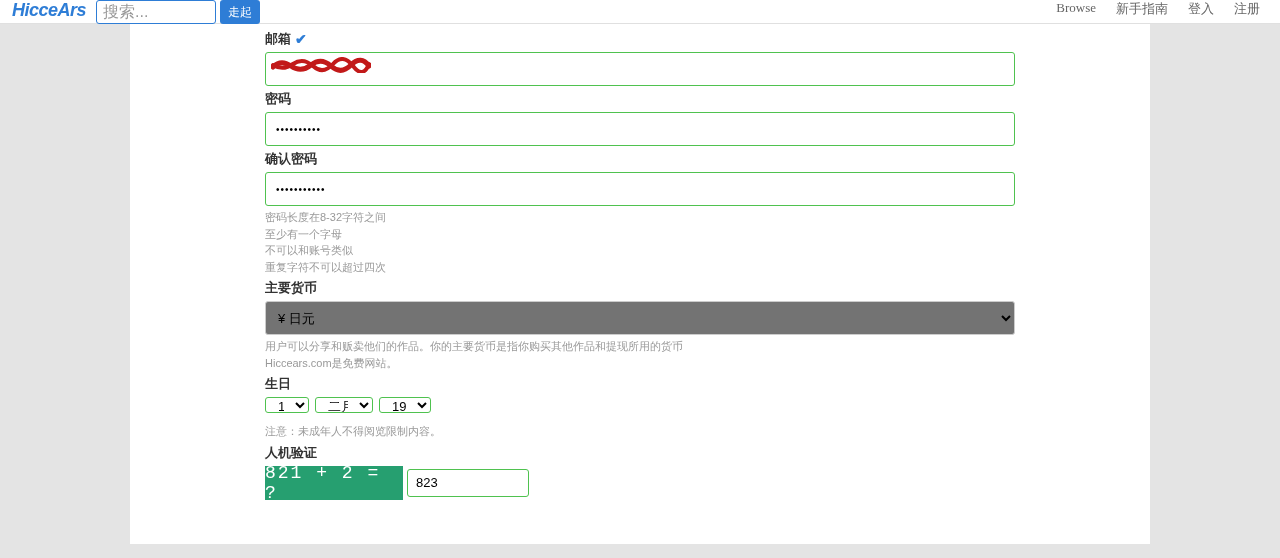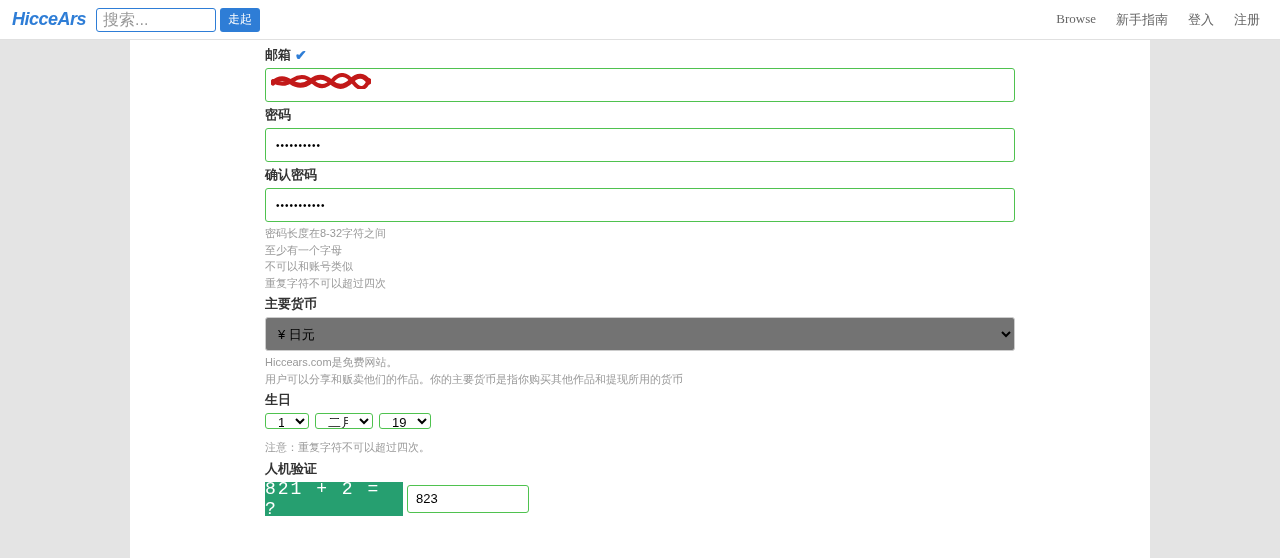--- a/index.html
+++ b/index.html
@@ -1,23 +1,22 @@
 <!DOCTYPE html>
 <html><head>
   <meta charset="utf-8">
   <style>
     * { box-sizing: border-box; margin: 0; padding: 0; }
     body { font-family: "Helvetica Neue", Arial, "Microsoft YaHei", sans-serif; font-size: 13px; color: #333; background: #e4e4e4; }
     
     .top-nav {
       background: #fff;
       border-bottom: 1px solid #e0e0e0;
-      height: 40px;
-      display: flex;
-      align-items: center;
+      height: 24px;
+      display: flex;
       padding: 0 12px;
       position: relative;
     }
     .logo {
       font-weight: bold;
       font-size: 18px;
       color: #2e7dd6;
       margin-right: 10px;
       font-style: italic;
       letter-spacing: -0.5px;
@@ -201,33 +200,33 @@
         <div>重复字符不可以超过四次</div>
       </div>
     </div>
 
     <div class="form-group">
       <div class="form-label">主要货币</div>
       <select class="select-currency">
         <option>¥ 日元</option>
       </select>
       <div class="help-text">
+        <div>用户可以分享和贩卖他们的作品。你的主要货币是指你购买其他作品和提现所用的货币</div>
         <div>Hiccears.com是免费网站。</div>
-        <div>用户可以分享和贩卖他们的作品。你的主要货币是指你购买其他作品和提现所用的货币</div>
       </div>
     </div>
 
     <div class="form-group">
       <div class="form-label">生日</div>
       <div class="dob-row">
         <select class="dob-select dob-day"><option>17</option></select>
         <select class="dob-select dob-month"><option>二月</option></select>
         <select class="dob-select dob-year"><option>1963</option></select>
       </div>
-      <div class="help-text" style="margin-top:10px;">注意：重复字符不可以超过四次。</div>
+      <div class="help-text" style="margin-top:10px;">注意：未成年人不得阅览限制内容。</div>
     </div>
 
     <div class="form-group">
       <div class="form-label">人机验证</div>
       <div class="captcha-row">
         <div class="captcha-box">821 + 2 = ?</div>
         <input type="text" class="captcha-input" value="823" style="">
       </div>
     </div>
 

